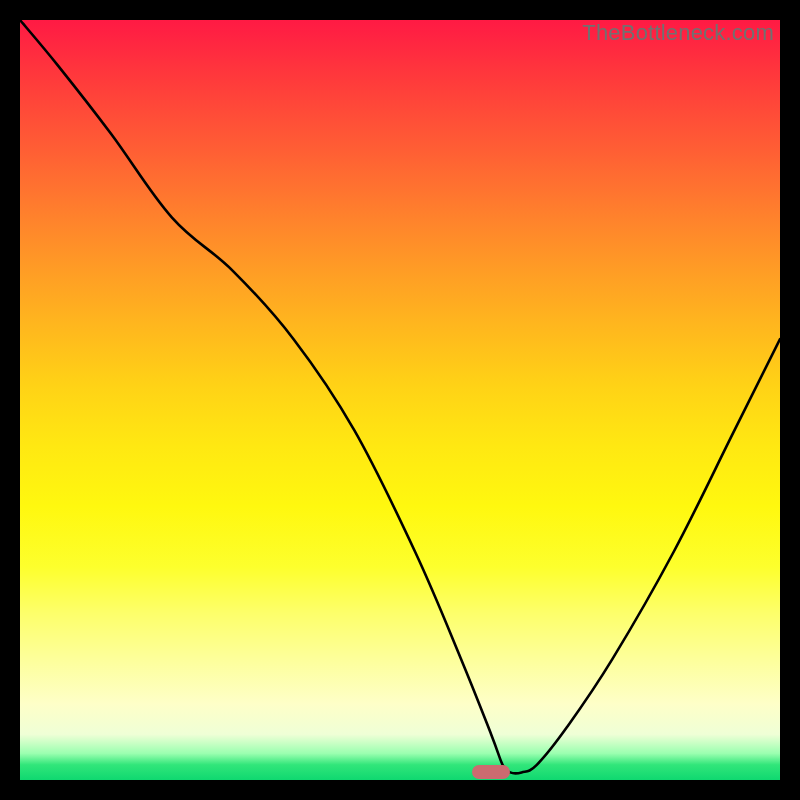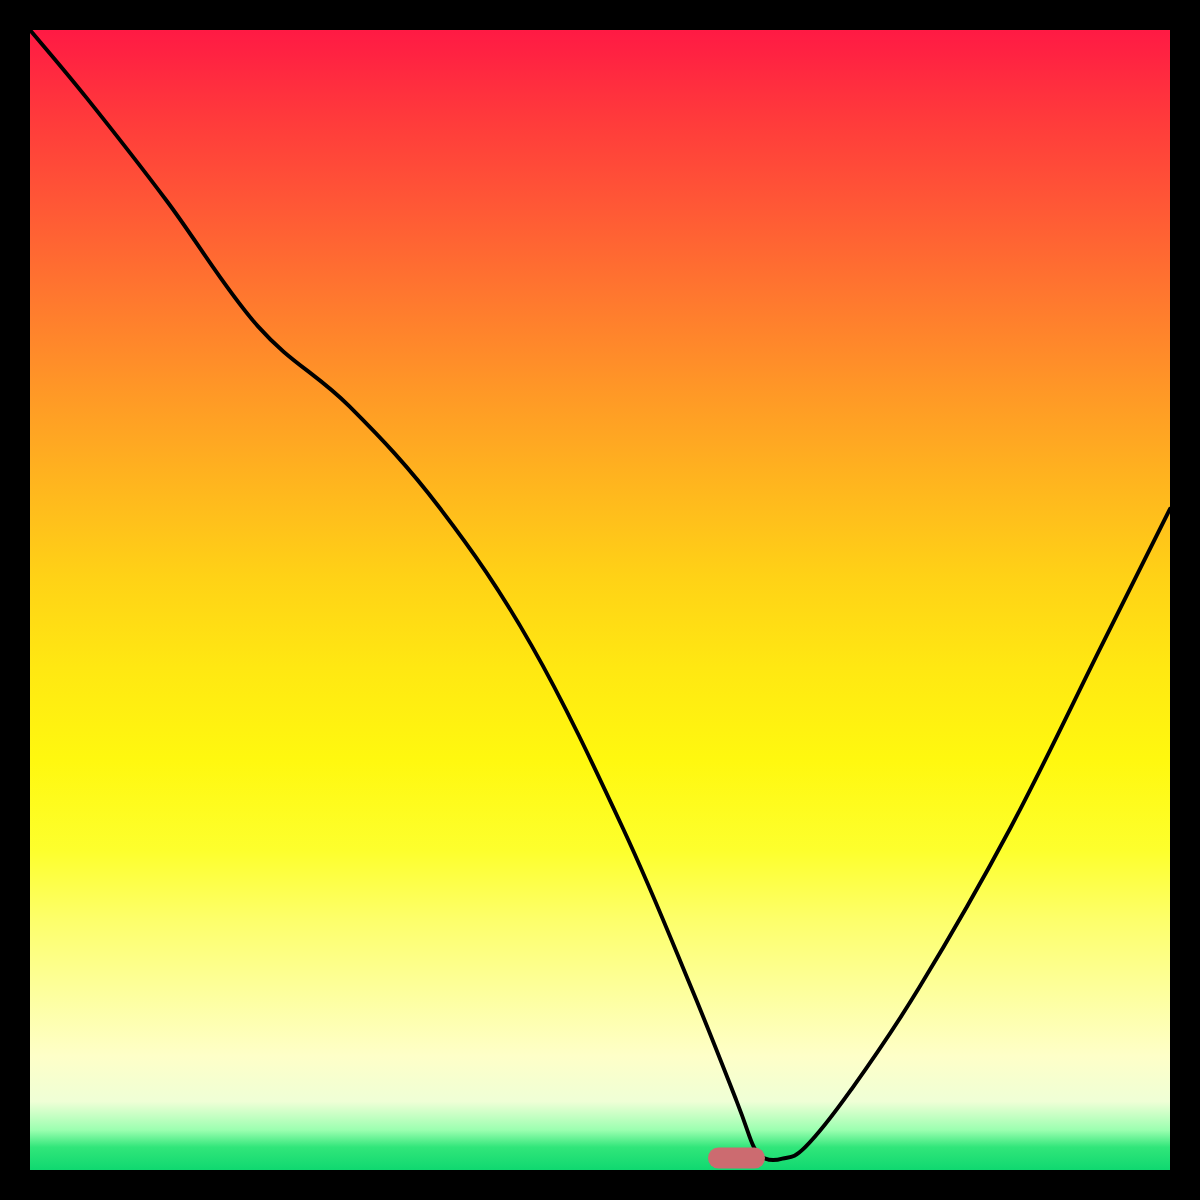--- a/index.html
+++ b/index.html
@@ -61,18 +61,19 @@
     border-radius: 7px;
     background: #cc6b70;
     pointer-events: none;
   }
 </style>
 </head>
 <body>
 
 <div class="chart-container">
   <div class="plot-area">
+    <div class="watermark">TheBottleneck.com</div>
     <svg class="curve" viewBox="0 0 760 760" preserveAspectRatio="none">
       <path id="curve-path" fill="none" stroke="#000" stroke-width="2.6" stroke-linejoin="round" stroke-linecap="round" d="M 0 0 C 6.84 8.208000000000004, 21.584 25.080000000000023, 38 45.60000000000002 C 54.416 66.12000000000002, 70.68 86.64, 91.2 114 C 111.72 141.36, 130.112 172.97600000000003, 152 197.60000000000002 C 173.888 222.22400000000002, 190.912 228.91199999999995, 212.8 250.79999999999995 C 234.68800000000002 272.68799999999993, 251.71199999999996 290.47200000000004, 273.59999999999997 319.20000000000005 C 295.48799999999994 347.92800000000005, 312.512 372.096, 334.4 410.4 C 356.28799999999995 448.70399999999995, 376.048 490.96, 395.2 532 C 414.352 573.04, 427.11999999999995 605.568, 440.79999999999995 638.4 C 454.47999999999996 671.232, 463.676 695.2479999999999, 471.2 714.4 C 478.724 733.552, 479.18 737.9599999999999, 482.6 744.8 C 486.02000000000004 751.64, 486.78 751.0319999999999, 490.2 752.4 C 493.62 753.768, 496.812 753.768, 501.6 752.4 C 506.38800000000003 751.0319999999999, 508.5920000000001 753.0079999999999, 516.8000000000001 744.8 C 525.008 736.592, 533.52 725.952, 547.1999999999999 706.8 C 560.8799999999999 687.6479999999999, 573.648 669.8639999999999, 592.8000000000001 638.4 C 611.9520000000001 606.936, 631.712 573.04, 653.6 532 C 675.488 490.96, 695.2479999999999 448.70399999999995, 714.4 410.4 C 733.552 372.096, 751.792 335.61600000000004, 760 319.20000000000005"></path>
     </svg>
     <div class="marker" id="min-marker" style="left: 452.2px; bottom: 1px; width: 38px; height: 14px;"></div>
   </div>
 </div>
 
 </body></html>

